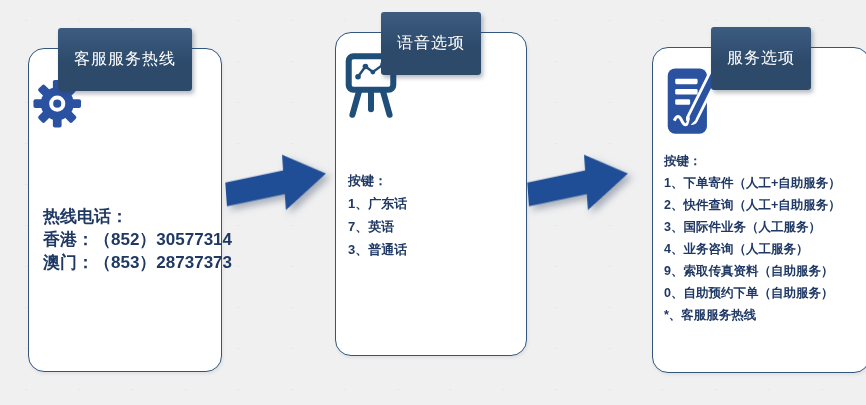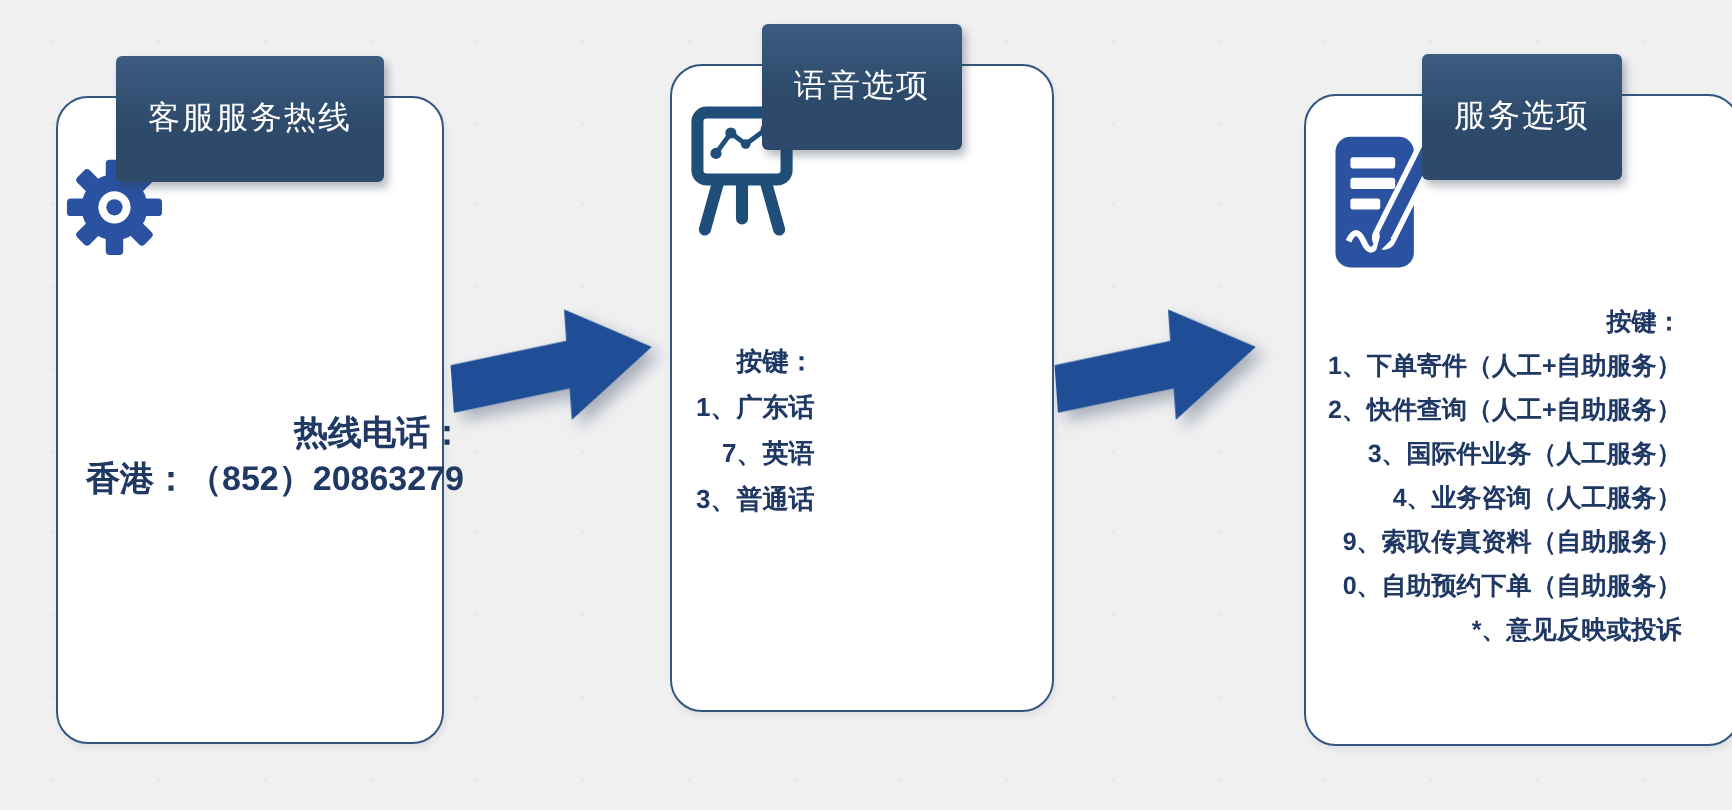--- a/index.html
+++ b/index.html
@@ -46,21 +46,21 @@
     z-index:3;
   }
   .panel-icon{position:absolute;z-index:2;}
   .lines{
     position:absolute;
     color:var(--body-text);
     font-weight:700;
     white-space:nowrap;
     z-index:2;
   }
-  .lines .line{height:23px;line-height:23px;text-align:right;}
+  .lines .line{height:23px;line-height:23px;}
   .lines-tight .line{height:22px;line-height:22px;}
   .flow-arrow{
     position:absolute;
     transform:skewY(-8deg) rotate(-4deg);
     filter:drop-shadow(4px 5px 4px rgba(110,120,140,.55));
   }
 </style>
 </head>
 <body>
 
@@ -100,21 +100,22 @@
             <rect x="-4.5" y="-24.5" width="9" height="10.5" rx="2" transform="rotate(315)"></rect>
           </g>
           <circle r="17"></circle>
           <circle r="8.3" fill="#ffffff"></circle>
           <circle r="4.2"></circle>
         </g>
       </g>
     </svg>
     <div class="lines" style="left:15px;top:157px;font-size:17px">
         <div class="line">热线电话：</div>
-        <div class="line">香港：（852）20863279</div>
+        <div class="line">香港：（852）30577314</div>
+        <div class="line">澳门：（853）28737373</div>
       </div>
   </section>
 
   <svg class="flow-arrow" style="left:226px;top:152px" width="100" height="64" viewBox="0 0 100 64">
     <polygon points="0,20 58,20 58,4 100,32 58,60 58,44 0,44" fill="var(--arrow-blue)"></polygon>
   </svg>
 
   <section class="panel" style="left:335px;top:32px;width:192px;height:324px">
     <div class="card"></div>
     <div class="tab">
@@ -163,17 +164,17 @@
       <polygon points="25,66 34,57 29,51" fill="var(--icon-blue)"></polygon>
     </svg>
     <div class="lines lines-tight" style="left:12px;top:103px;font-size:12.5px">
         <div class="line">按键：</div>
         <div class="line">1、下单寄件（人工+自助服务）</div>
         <div class="line">2、快件查询（人工+自助服务）</div>
         <div class="line">3、国际件业务（人工服务）</div>
         <div class="line">4、业务咨询（人工服务）</div>
         <div class="line">9、索取传真资料（自助服务）</div>
         <div class="line">0、自助预约下单（自助服务）</div>
-        <div class="line">*、意见反映或投诉</div>
+        <div class="line">*、客服服务热线</div>
       </div>
   </section>
 
 </div>
 
 </body></html>

